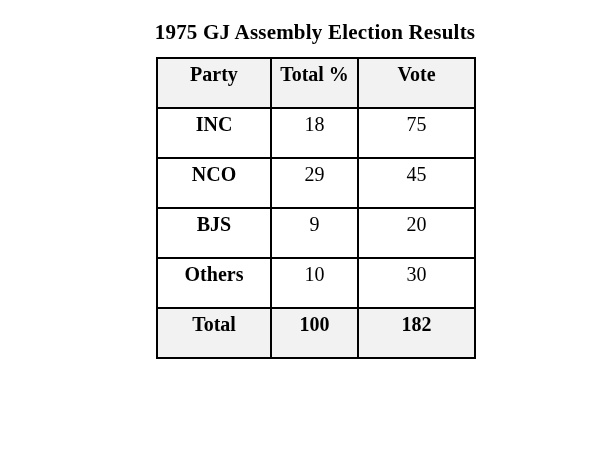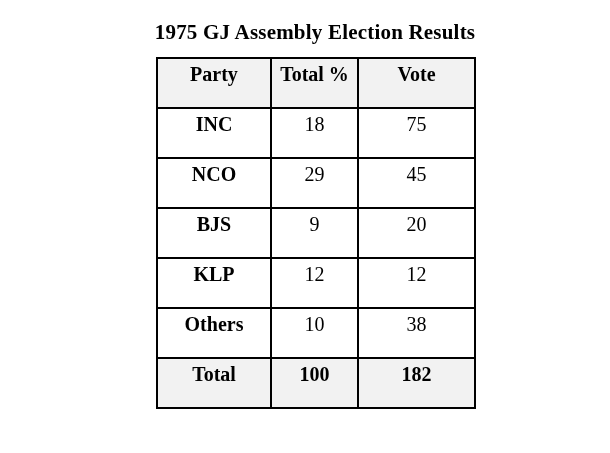--- a/index.html
+++ b/index.html
@@ -97,28 +97,23 @@
         <th>NCO</th>
         <td>29</td>
         <td>45</td>
       </tr>
       <tr>
         <th>BJS</th>
         <td>9</td>
         <td>20</td>
       </tr>
       <tr>
-        <th>KLP</th>
-        <td>12</td>
-        <td>12</td>
-      </tr>
-      <tr>
         <th>Others</th>
         <td>10</td>
-        <td>38</td>
+        <td>30</td>
       </tr>
       <tr class="total-row">
         <th>Total</th>
         <td>100</td>
         <td>182</td>
       </tr>
     </tbody>
   </table>
 
 </div>

